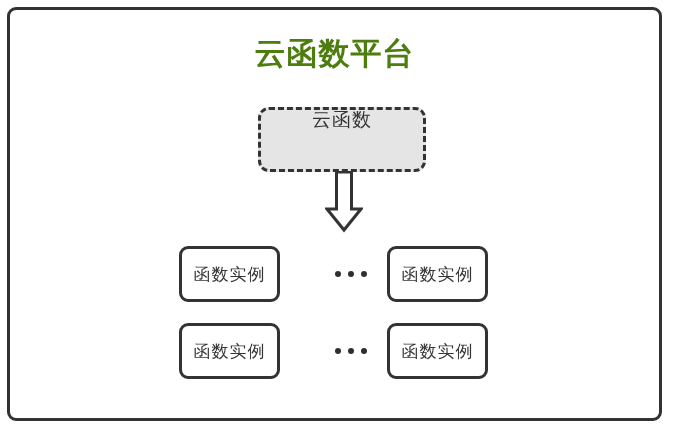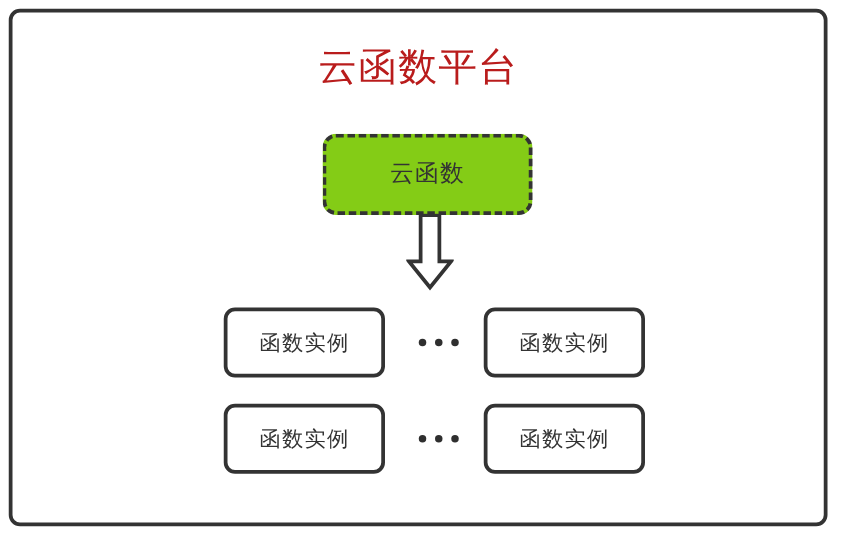--- a/index.html
+++ b/index.html
@@ -35,40 +35,40 @@
   }
 
   
   .platform-title {
     position: absolute;
     left: 0;
     top: 24px;
     width: 100%;
     text-align: center;
     font-size: 31px;
-    font-weight: normal;
+    font-weight: bold;
     line-height: 40px;
     letter-spacing: 1px;
-    color: #b91c1c;
+    color: #4d7c0f;
     white-space: nowrap;
   }
 
   
   .cloud-function-node {
     position: absolute;
     left: 248px;
     top: 97px;
     width: 168px;
     height: 65px;
     box-sizing: border-box;
     border: 3px dashed #333333;
     border-radius: 11px;
-    background: #84cc16;
+    background: #e5e5e5;
     display: flex;
-    align-items: center;
+    align-items: flex-start;
     justify-content: center;
   }
   .cloud-function-node .node-label {
     font-size: 19px;
     color: #333333;
     letter-spacing: 1px;
     line-height: 1;
   }
 
   
@@ -97,21 +97,21 @@
     height: 56px;
     margin-bottom: 21px;
   }
   .instance-row:last-child {
     margin-bottom: 0;
   }
 
   .instance-box {
     position: absolute;
     top: 0;
-    width: 129px;
+    width: 101px;
     height: 56px;
     box-sizing: border-box;
     border: 3px solid #333333;
     border-radius: 9px;
     background: #ffffff;
     display: flex;
     align-items: center;
     justify-content: center;
   }
   .instance-box.left  { left: 169px; }

